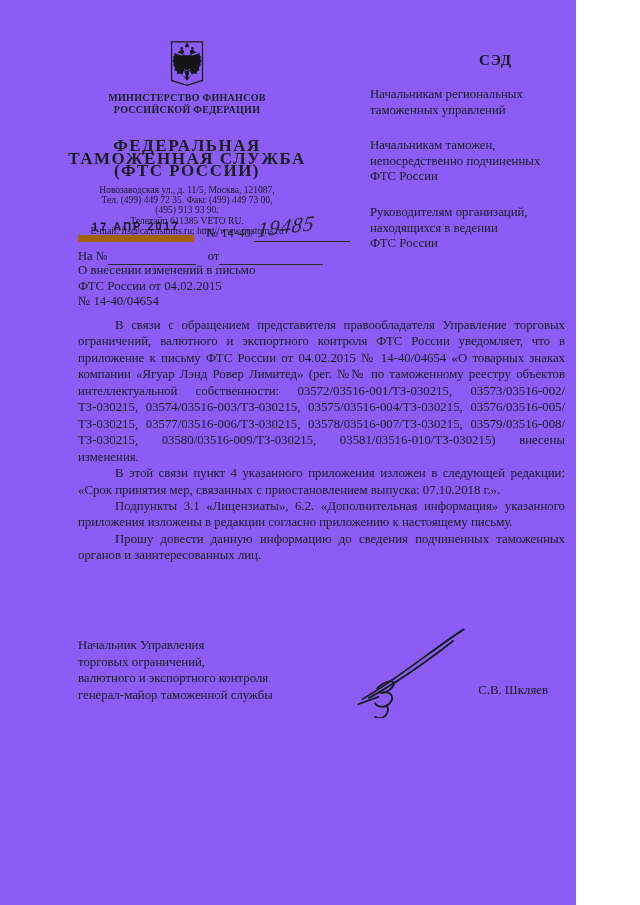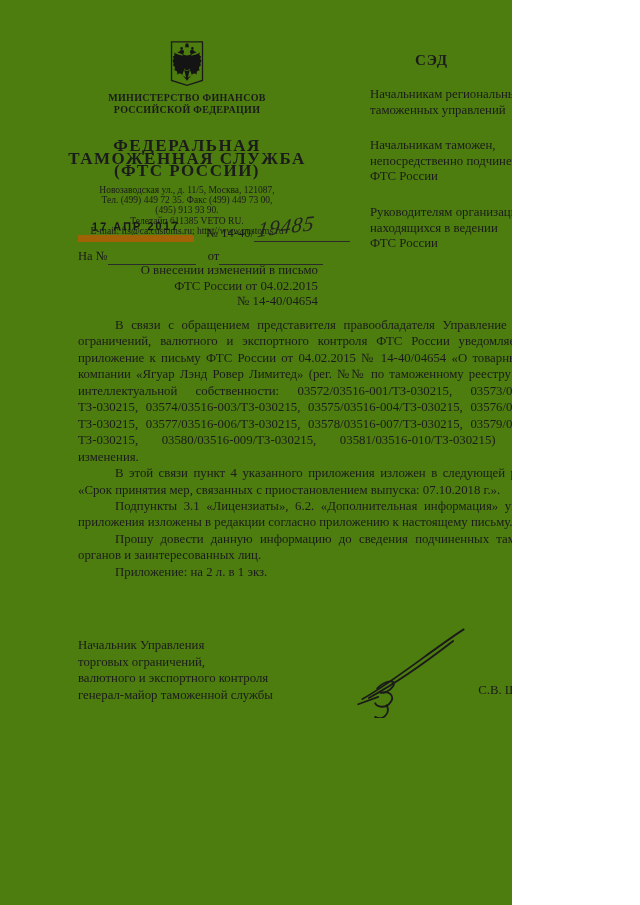--- a/index.html
+++ b/index.html
@@ -1,18 +1,18 @@
 <!DOCTYPE html>
 <html lang="ru"><head>
 <meta charset="utf-8">
 <title>Letter</title>
 <style>
   html,body{margin:0;padding:0;background:#fff;}
   .page{
-    position:relative;width:512px;height:905px;background:#4d7c0f;overflow:hidden;
+    position:relative;width:576px;height:905px;background:#8b5cf6;overflow:hidden;
     font-family:"Liberation Serif",serif;color:#1b1b1b;
   }
   .preline{white-space:pre-line;}
 
   
   .sed{position:absolute;top:52px;right:64px;font-weight:bold;font-size:15px;letter-spacing:1px;}
 
   
   .letterhead{position:absolute;left:64px;top:40px;width:246px;text-align:center;}
   .emblem{display:block;margin:0 auto;width:36px;height:47px;}
@@ -40,21 +40,21 @@
   .lbl{padding-bottom:1px;}
   .u1{width:88px;border-bottom:1px solid #2a2a2a;height:15px;}
   .u2{width:104px;border-bottom:1px solid #2a2a2a;height:15px;}
   .gap{width:12px;}
 
   
   .addressees{position:absolute;left:370px;top:67px;width:200px;font-size:12.8px;line-height:15.6px;}
   .addressee{margin-bottom:19px;margin-top:20px;}
 
   
-  .subject{position:absolute;left:78px;top:263px;width:240px;font-size:12.8px;line-height:15.6px;text-align:right;}
+  .subject{position:absolute;left:78px;top:263px;width:240px;font-size:12.8px;line-height:15.6px;}
 
   
   .body{position:absolute;left:78px;top:317px;width:487px;font-size:12.8px;line-height:16.45px;text-align:justify;}
   .body p{margin:0;text-indent:37px;}
   .attachment{margin-top:10px;text-indent:0;text-align:left;}
 
   
   .sigblock{position:absolute;left:78px;top:637px;width:487px;height:110px;}
   .sig-title{width:270px;font-size:12.8px;line-height:16.6px;}
   .sig-name{position:absolute;right:17px;top:46px;font-size:12.8px;}
@@ -130,21 +130,20 @@
 
   <div class="subject preline">О внесении изменений в письмо
 ФТС России от 04.02.2015
 № 14-40/04654</div>
 
   <div class="body">
     <p>В связи с обращением представителя правообладателя Управление торговых ограничений, валютного и экспортного контроля ФТС России уведомляет, что в приложение к письму ФТС России от 04.02.2015 № 14-40/04654 «О товарных знаках компании «Ягуар Лэнд Ровер Лимитед» (рег. №№ по таможенному реестру объектов интеллектуальной собственности: 03572/03516-001/ТЗ-030215, 03573/03516-002/ТЗ-030215, 03574/03516-003/ТЗ-030215, 03575/03516-004/ТЗ-030215, 03576/03516-005/ТЗ-030215, 03577/03516-006/ТЗ-030215, 03578/03516-007/ТЗ-030215, 03579/03516-008/ТЗ-030215, 03580/03516-009/ТЗ-030215, 03581/03516-010/ТЗ-030215) внесены изменения.</p>
     <p>В этой связи пункт 4 указанного приложения изложен в следующей редакции: «Срок принятия мер, связанных с приостановлением выпуска: 07.10.2018 г.».</p>
     <p>Подпункты 3.1 «Лицензиаты», 6.2. «Дополнительная информация» указанного приложения изложены в редакции согласно приложению к настоящему письму.</p>
     <p>Прошу довести данную информацию до сведения подчиненных таможенных органов и заинтересованных лиц.</p>
-    <p class="attachment">Приложение: на 2 л. в 1 экз.</p>
   </div>
 
   <div class="sigblock">
     <div class="sig-title preline">Начальник Управления
 торговых ограничений,
 валютного и экспортного контроля
 генерал-майор таможенной службы</div>
     <svg class="sig-svg" viewBox="0 0 110 90" xmlns="http://www.w3.org/2000/svg">
       <g fill="none" stroke="#1a1a1a" stroke-width="1.7" stroke-linecap="round">
         <path d="M8 72 C34 58 76 24 104 6"></path>

